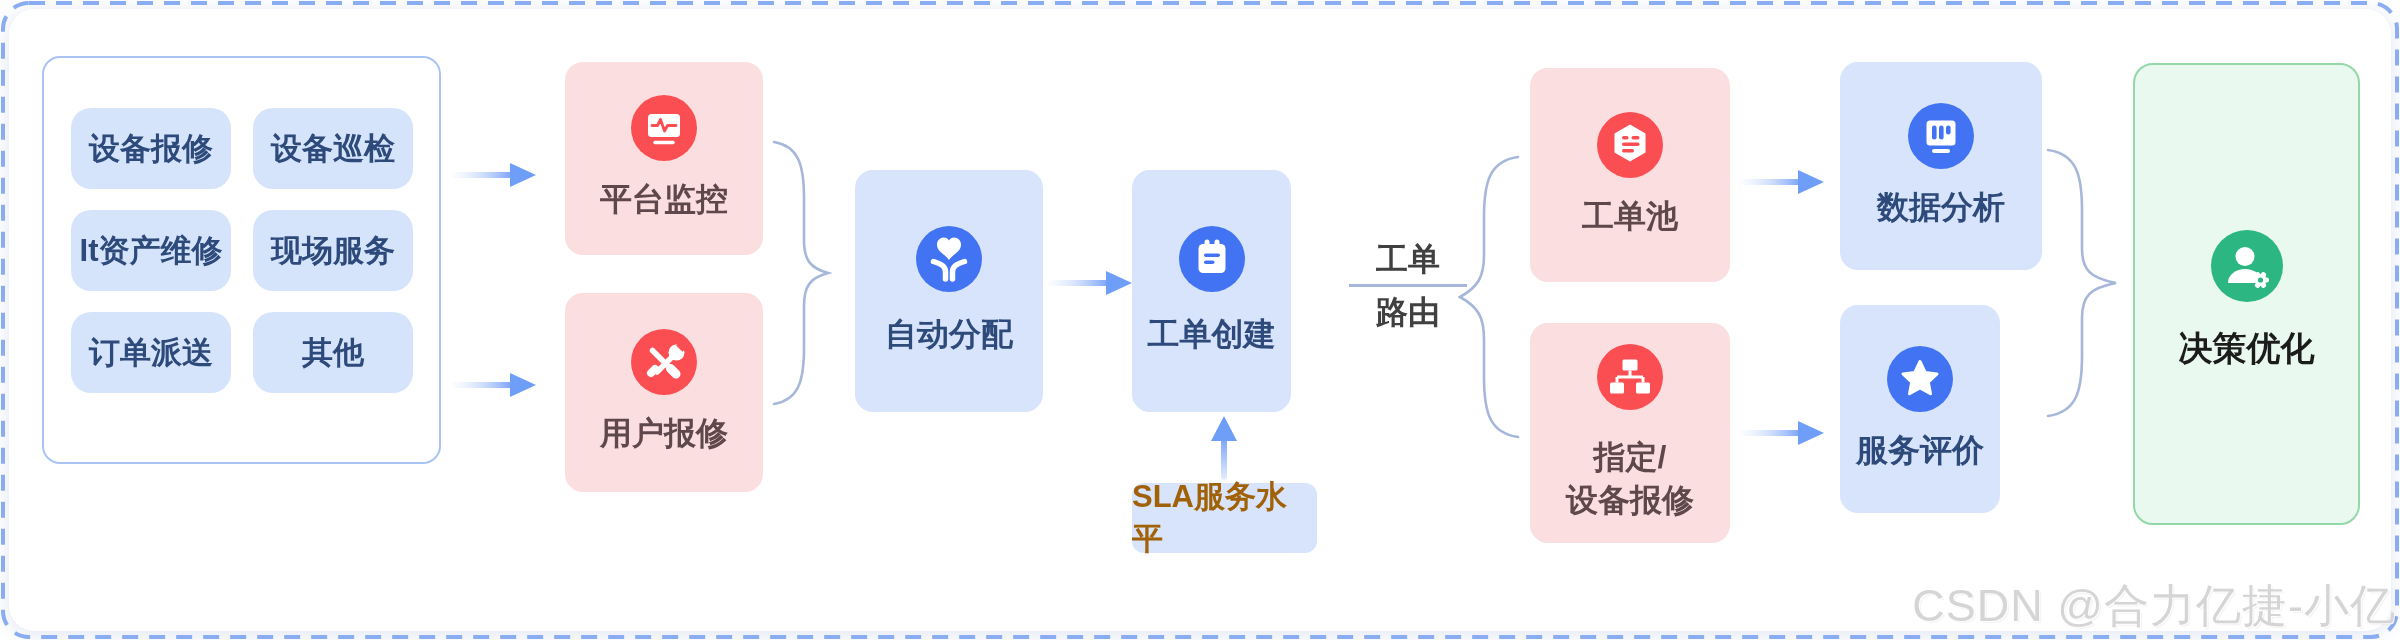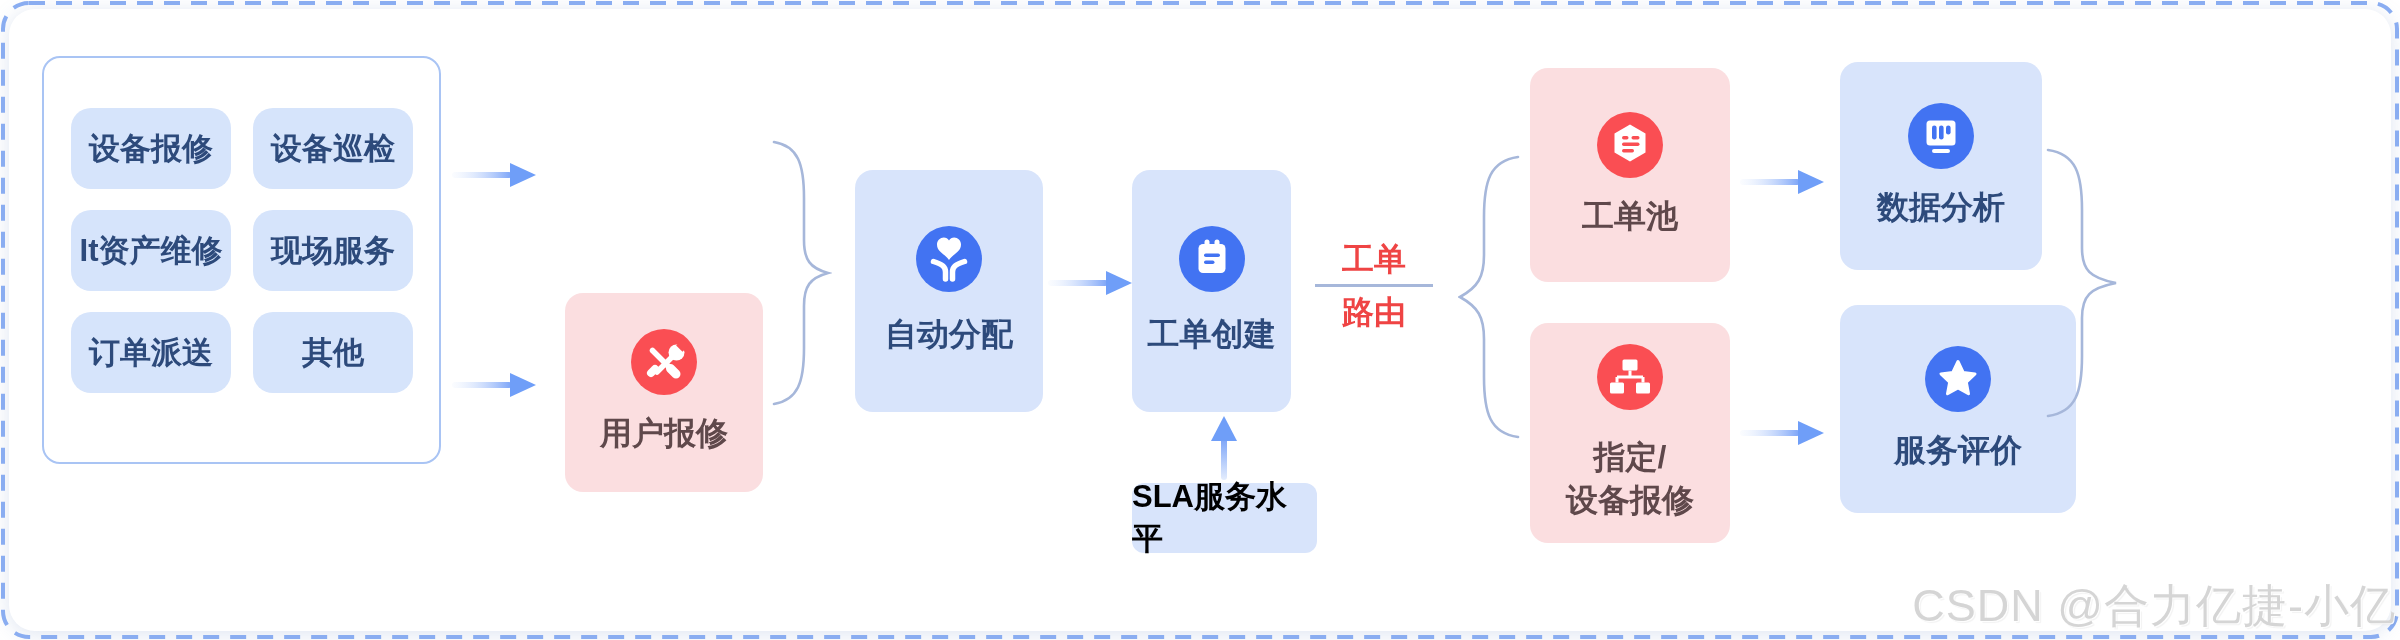--- a/index.html
+++ b/index.html
@@ -22,23 +22,23 @@
     align-items:center;justify-content:center;gap:17px;}
   .node.pink{background:#fbdee0;}
   .node.blue{background:#d8e4fb;}
   .node.green{background:#e9f9ef;border:2px solid #92d8a8;border-radius:20px;}
   .label{font-size:32px;font-weight:600;line-height:1.35;text-align:center;}
   .label.maroon{color:#5f484b;}
   .label.navy{color:#2d4a7b;}
   .label.dark{color:#1c1c1c;font-size:34px;}
   .sla-box{position:absolute;left:1132px;top:483px;width:185px;height:70px;
     background:#d8e4fb;border-radius:12px;display:flex;align-items:center;
-    justify-content:center;font-size:31px;font-weight:600;color:#000000;}
-  .route{position:absolute;left:1315px;top:243px;width:118px;text-align:center;
-    font-size:32px;font-weight:700;color:#ef4444;line-height:1.0;}
+    justify-content:center;font-size:31px;font-weight:600;color:#a16207;}
+  .route{position:absolute;left:1349px;top:243px;width:118px;text-align:center;
+    font-size:32px;font-weight:700;color:#404040;line-height:1.0;}
   .route-line{height:2.5px;background:#a6b7da;margin:9px 0;}
   .arrow{position:absolute;}
   .watermark{position:absolute;right:4px;bottom:4px;font-size:45px;font-weight:400;
     color:#d5d5d5;letter-spacing:1px;
     text-shadow:1px 1px 0 rgba(255,255,255,.9), 2px 2px 1px rgba(0,0,0,.05);}
   svg{display:block;}
 </style>
 </head>
 <body>
 
@@ -76,20 +76,29 @@
 
   <svg class="arrow" style="left:452px;top:160px" width="86" height="30">
     <rect x="0" y="12" width="60" height="6" rx="3" fill="url(#agrad)"></rect>
     <polygon points="58,3 58,27 84,15" fill="#6f9ef8"></polygon>
   </svg>
   <svg class="arrow" style="left:452px;top:370px" width="86" height="30">
     <rect x="0" y="12" width="60" height="6" rx="3" fill="url(#agrad)"></rect>
     <polygon points="58,3 58,27 84,15" fill="#6f9ef8"></polygon>
   </svg>
 
+  <div class="node pink" style="left:565px;top:62px;width:198px;height:193px">
+    <svg width="66" height="66" viewBox="0 0 66 66">
+      <circle cx="33" cy="33" r="33" fill="#fa4e53"></circle>
+      <rect x="17" y="19" width="32" height="23" rx="3.5" fill="#fff"></rect>
+      <polyline points="21,30.5 26.5,30.5 29.5,24.5 33.5,36 36.5,30.5 45,30.5" fill="none" stroke="#fa4e53" stroke-width="2.8" stroke-linejoin="round" stroke-linecap="round"></polyline>
+      <line x1="24" y1="47.5" x2="42" y2="47.5" stroke="#fff" stroke-width="3.5" stroke-linecap="round"></line>
+    </svg>
+    <div class="label maroon">平台监控</div>
+  </div>
 
   <div class="node pink" style="left:565px;top:293px;width:198px;height:199px">
     <svg width="66" height="66" viewBox="0 0 66 66">
       <circle cx="33" cy="33" r="33" fill="#fa4e53"></circle>
       <circle cx="45.5" cy="23.5" r="8" fill="#fff"></circle>
       <rect x="47" y="12" width="9" height="9" fill="#fa4e53" transform="rotate(45 51.5 16.5)"></rect>
       <line x1="26" y1="43" x2="41" y2="28" stroke="#fff" stroke-width="5.5" stroke-linecap="round"></line>
       <line x1="21.5" y1="21.5" x2="38" y2="38" stroke="#fff" stroke-width="5.5" stroke-linecap="round"></line>
       <line x1="39.5" y1="39.5" x2="45" y2="45" stroke="#fff" stroke-width="9" stroke-linecap="round"></line>
       <line x1="20" y1="44" x2="24" y2="40" stroke="#fff" stroke-width="8" stroke-linecap="round"></line>
@@ -184,28 +193,43 @@
       <circle cx="33" cy="33" r="33" fill="#4273f2"></circle>
       <rect x="18.5" y="17.5" width="29" height="25" rx="3.5" fill="#fff"></rect>
       <rect x="24" y="22.5" width="4.6" height="14" rx="2.3" fill="#4273f2"></rect>
       <rect x="31" y="22.5" width="4.6" height="14" rx="2.3" fill="#4273f2"></rect>
       <rect x="38" y="22.5" width="4.6" height="9" rx="2.3" fill="#4273f2"></rect>
       <rect x="24" y="46" width="18" height="4" rx="2" fill="#fff"></rect>
     </svg>
     <div class="label navy">数据分析</div>
   </div>
 
-  <div class="node blue" style="left:1840px;top:305px;width:236px;height:208px">
+  <div class="node blue" style="left:1840px;top:305px;width:160px;height:208px">
     <svg width="66" height="66" viewBox="0 0 66 66">
       <circle cx="33" cy="33" r="33" fill="#4273f2"></circle>
       <path d="M33 15.5 L38.2 26.4 50 27.9 41.3 36.1 43.5 47.8 33 42 22.5 47.8 24.7 36.1 16 27.9 27.8 26.4 Z" fill="#fff" stroke="#fff" stroke-width="3" stroke-linejoin="round"></path>
     </svg>
     <div class="label navy">服务评价</div>
   </div>
 
   <svg class="arrow" style="left:2046px;top:148px" width="74" height="272">
     <path d="M2,2 C30,6 36,26 36,62 L36,100 C36,122 44,130 70,135 C44,140 36,148 36,170 L36,208 C36,244 30,264 2,268" fill="none" stroke="#a6b7da" stroke-width="2.6" stroke-linecap="round"></path>
   </svg>
 
+  <div class="node green" style="left:2133px;top:63px;width:227px;height:462px;gap:24px;padding-top:14px;box-sizing:border-box">
+    <svg width="72" height="72" viewBox="0 0 72 72">
+      <circle cx="36" cy="36" r="36" fill="#2cb681"></circle>
+      <circle cx="34" cy="26.5" r="9.5" fill="#fff"></circle>
+      <path d="M17,53 a17,14 0 0 1 34,0 z" fill="#fff"></path>
+      <g transform="translate(49.5,50)">
+        <rect x="-8.5" y="-2.6" width="17" height="5.2" rx="2" fill="#fff"></rect>
+        <rect x="-8.5" y="-2.6" width="17" height="5.2" rx="2" fill="#fff" transform="rotate(60)"></rect>
+        <rect x="-8.5" y="-2.6" width="17" height="5.2" rx="2" fill="#fff" transform="rotate(120)"></rect>
+        <circle r="6" fill="#fff"></circle>
+        <circle r="2.6" fill="#2cb681"></circle>
+      </g>
+    </svg>
+    <div class="label dark">决策优化</div>
+  </div>
 
   <div class="watermark">CSDN @合力亿捷-小亿</div>
 
 </div>
 
 </body></html>

